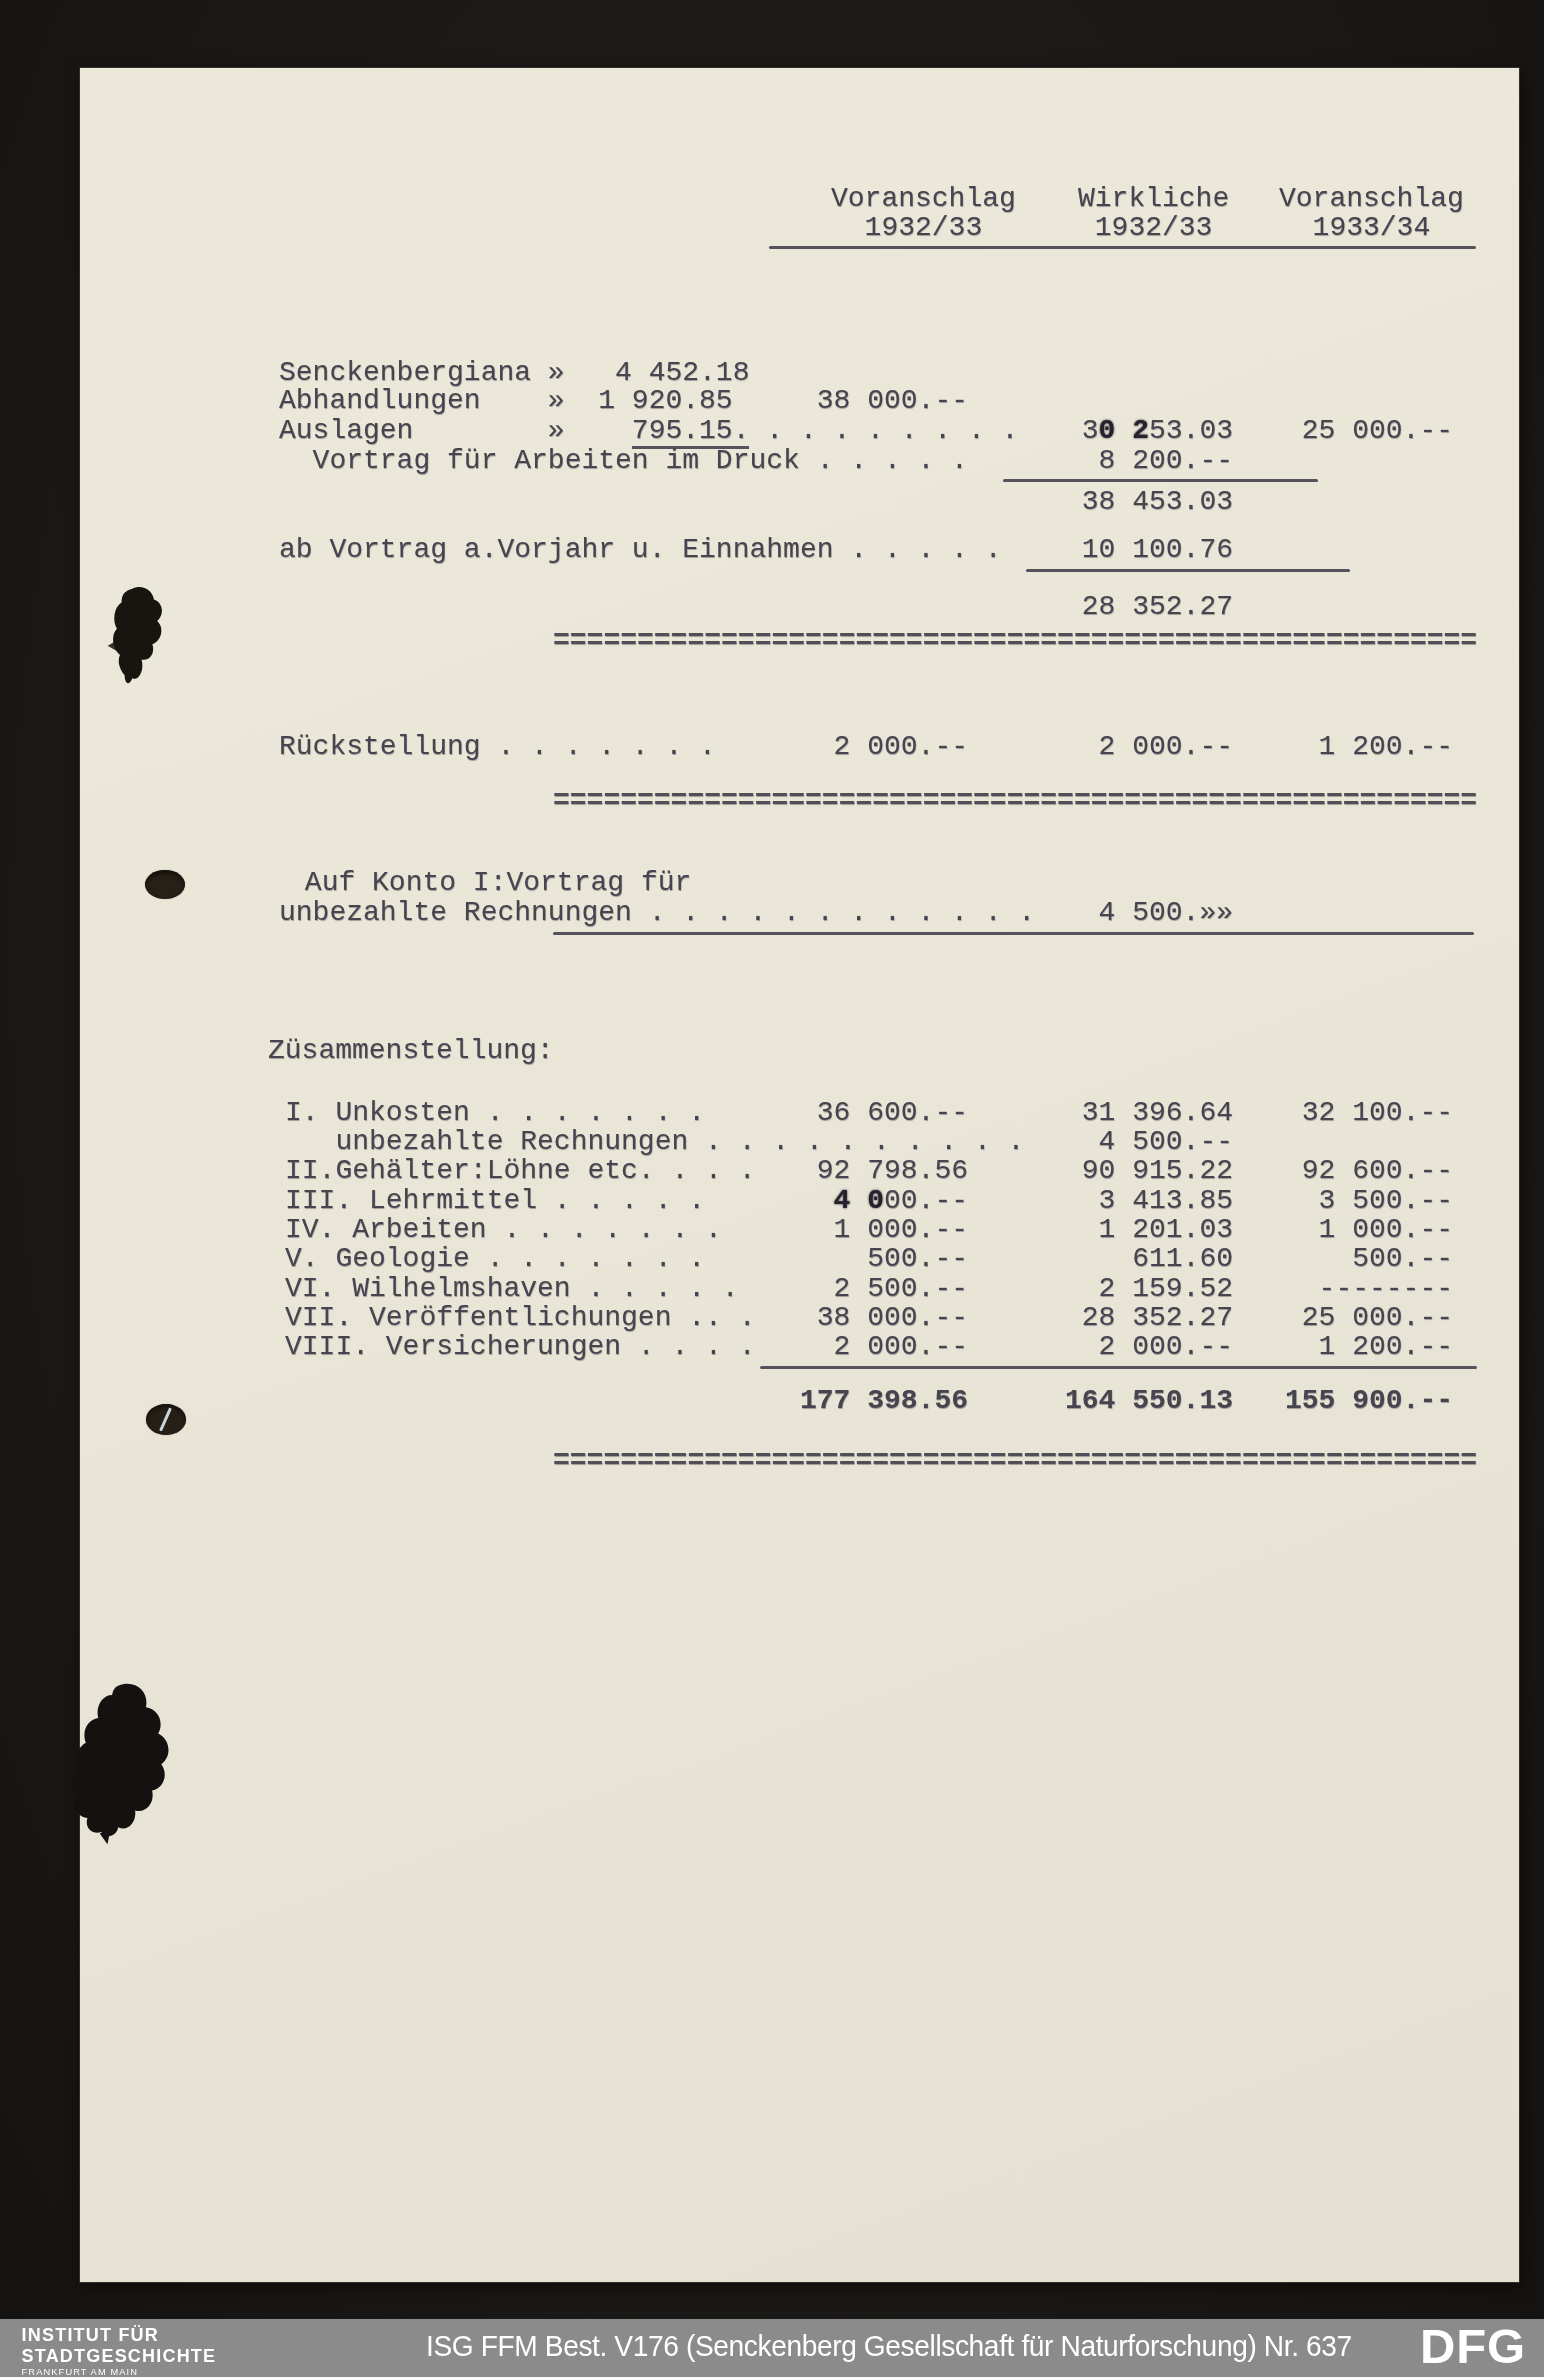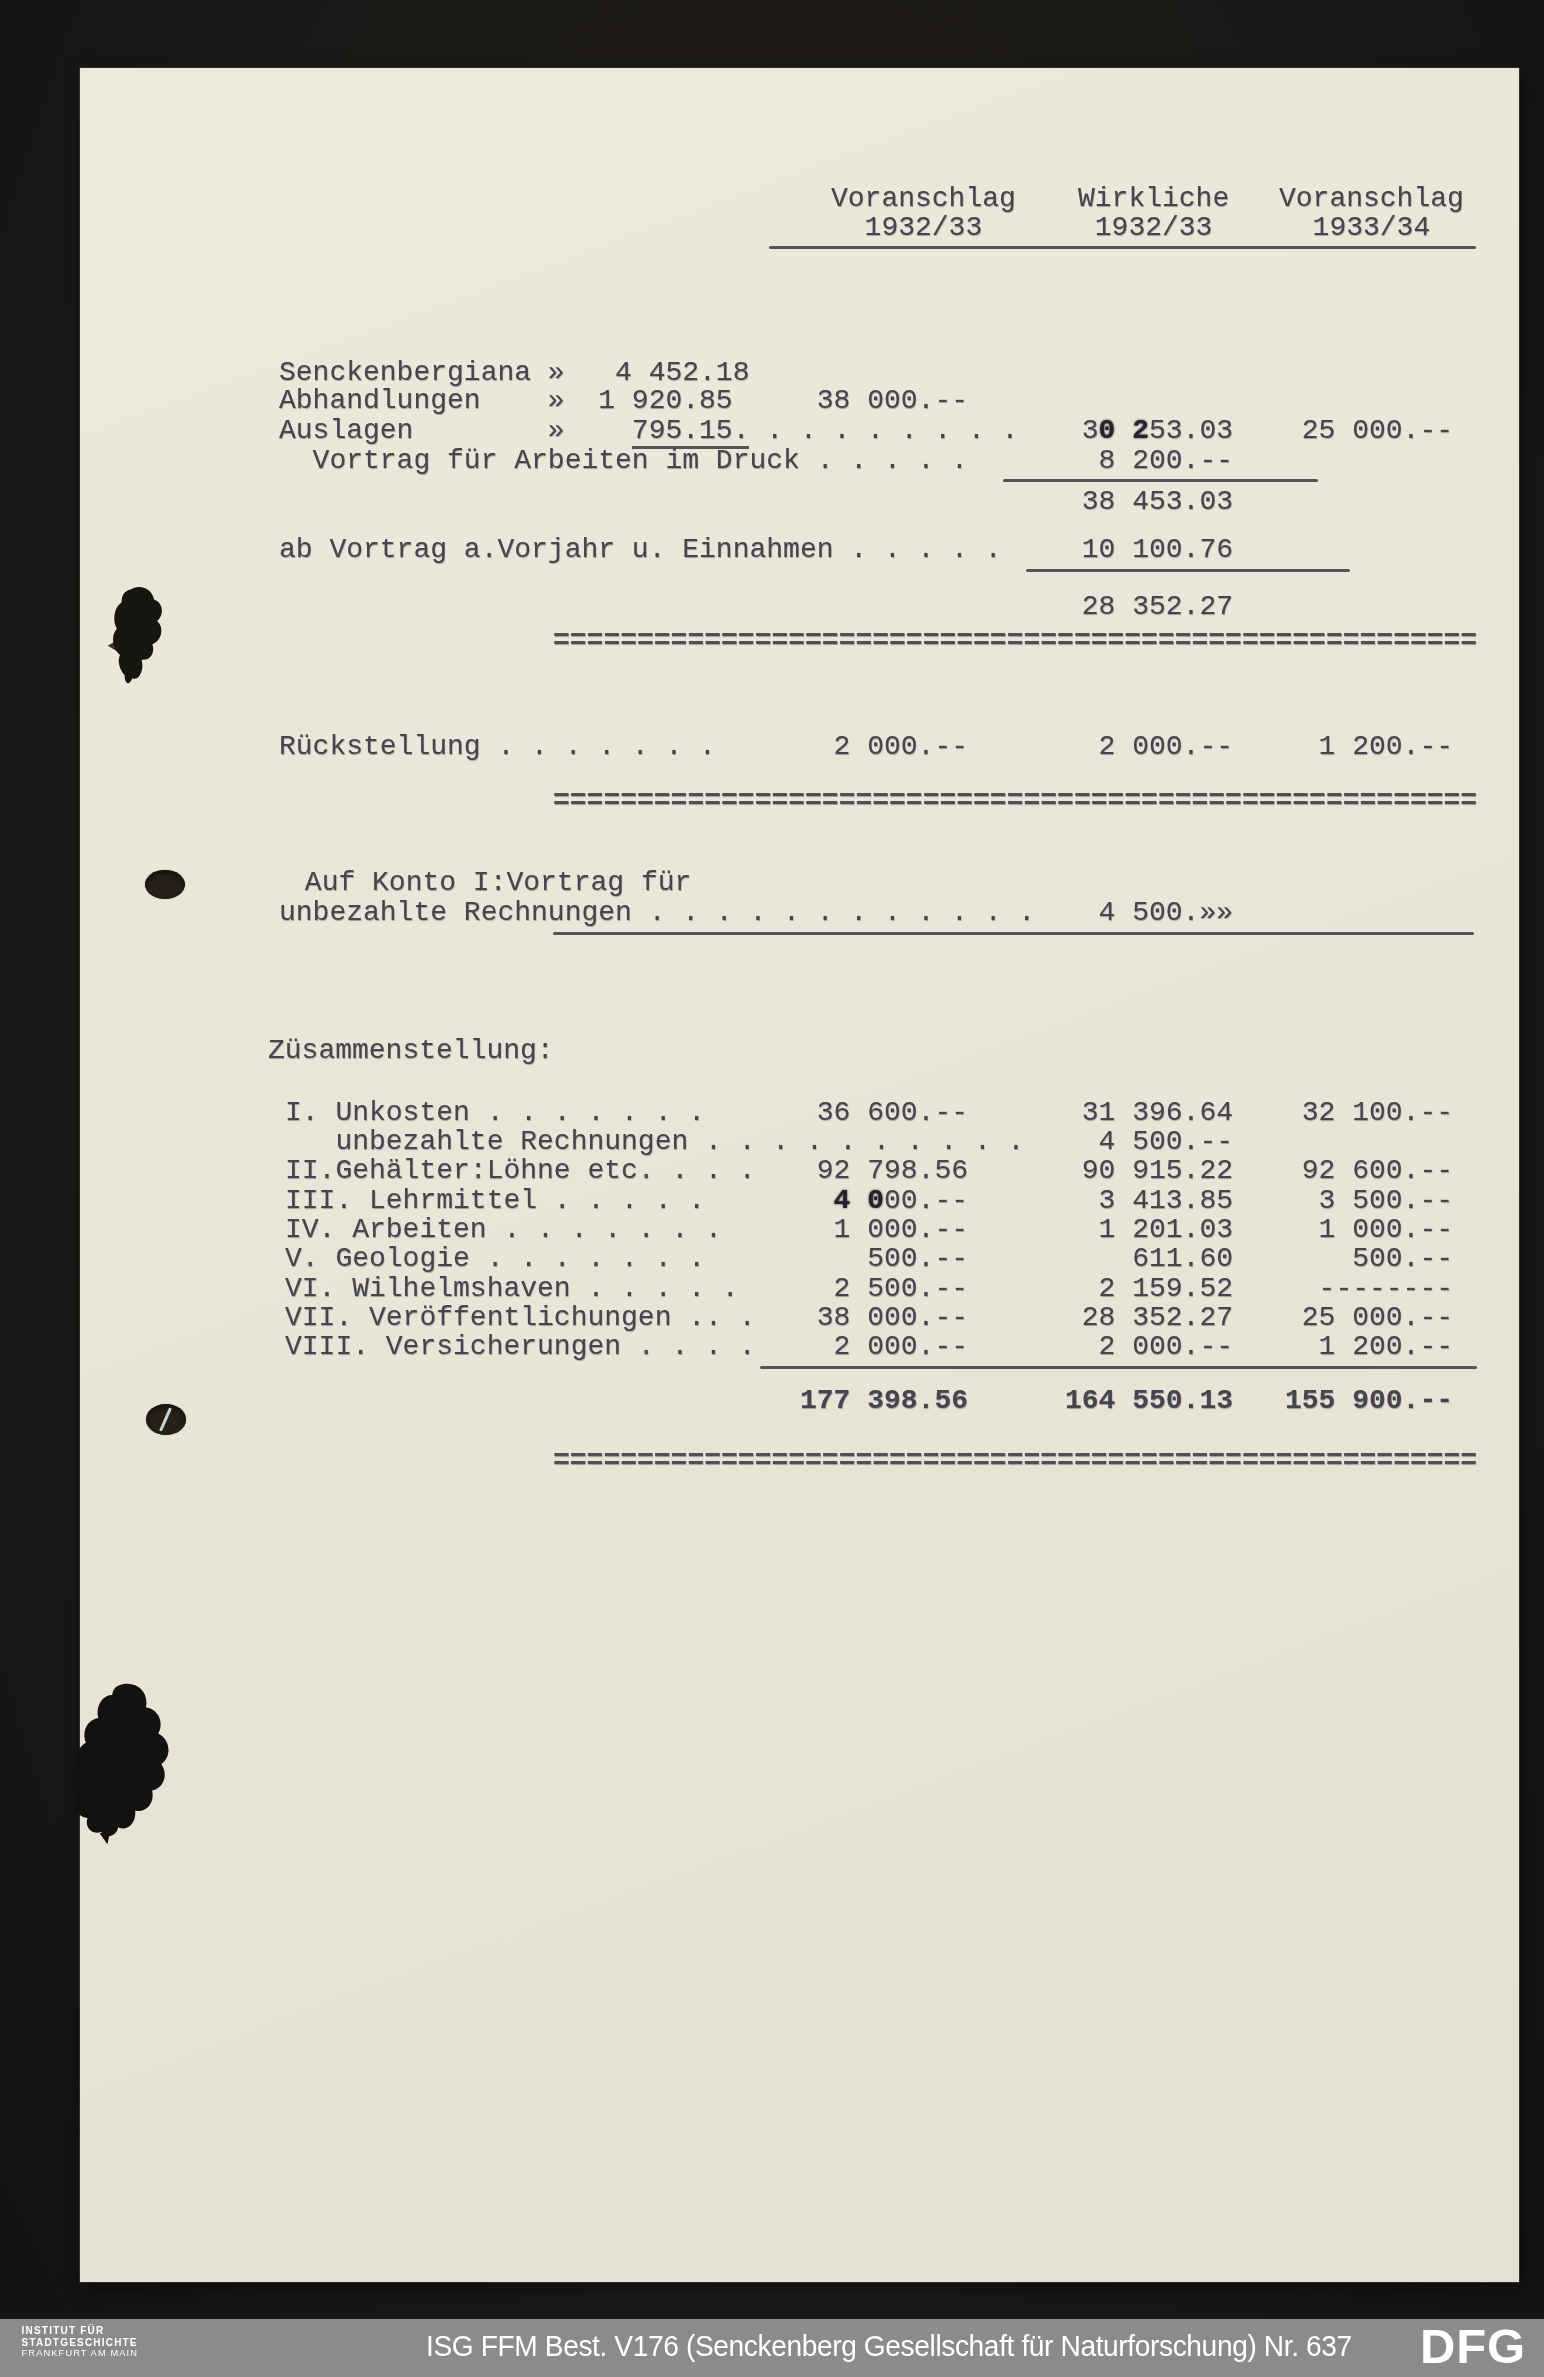--- a/index.html
+++ b/index.html
@@ -27,21 +27,21 @@
   
   .hole{position:absolute;background:#262017;border-radius:50%;
     box-shadow:inset 0 2.3px 5.4px rgba(0,0,0,.65), 0 0 1.5px rgba(0,0,0,.3);}
   .hole .slash{position:absolute;left:18px;top:3.1px;width:3.1px;height:25px;background:#c9d3da;
     transform:rotate(24deg);border-radius:1.5px;}
   .blob{position:absolute;}
   
   .footer-bar{position:absolute;left:0;top:2319px;width:1545px;height:59px;background:#8b8b8b;
     font-family:"Liberation Sans","DejaVu Sans",sans-serif;}
   .inst{position:absolute;left:21.6px;top:6.2px;color:#ffffff;line-height:1.15;}
-  .inst .l1,.inst .l2{font-size:10px;font-weight:bold;letter-spacing:1.2px;}
+  .inst .l1,.inst .l2{font-size:18px;font-weight:bold;letter-spacing:1.2px;}
   .inst .l3{font-size:9.3px;letter-spacing:1.1px;}
   .ref{position:absolute;left:426px;top:10.8px;color:#ffffff;font-size:29px;font-weight:400;
     letter-spacing:-0.4px;transform:scaleX(.97);transform-origin:left;}
   .dfg{position:absolute;left:1420px;top:-1.5px;color:#ffffff;font-size:49px;font-weight:bold;
     letter-spacing:0.8px;font-family:"Liberation Sans","DejaVu Sans",sans-serif;}
 </style>
 </head>
 <body>
 
 <div class="stage">

